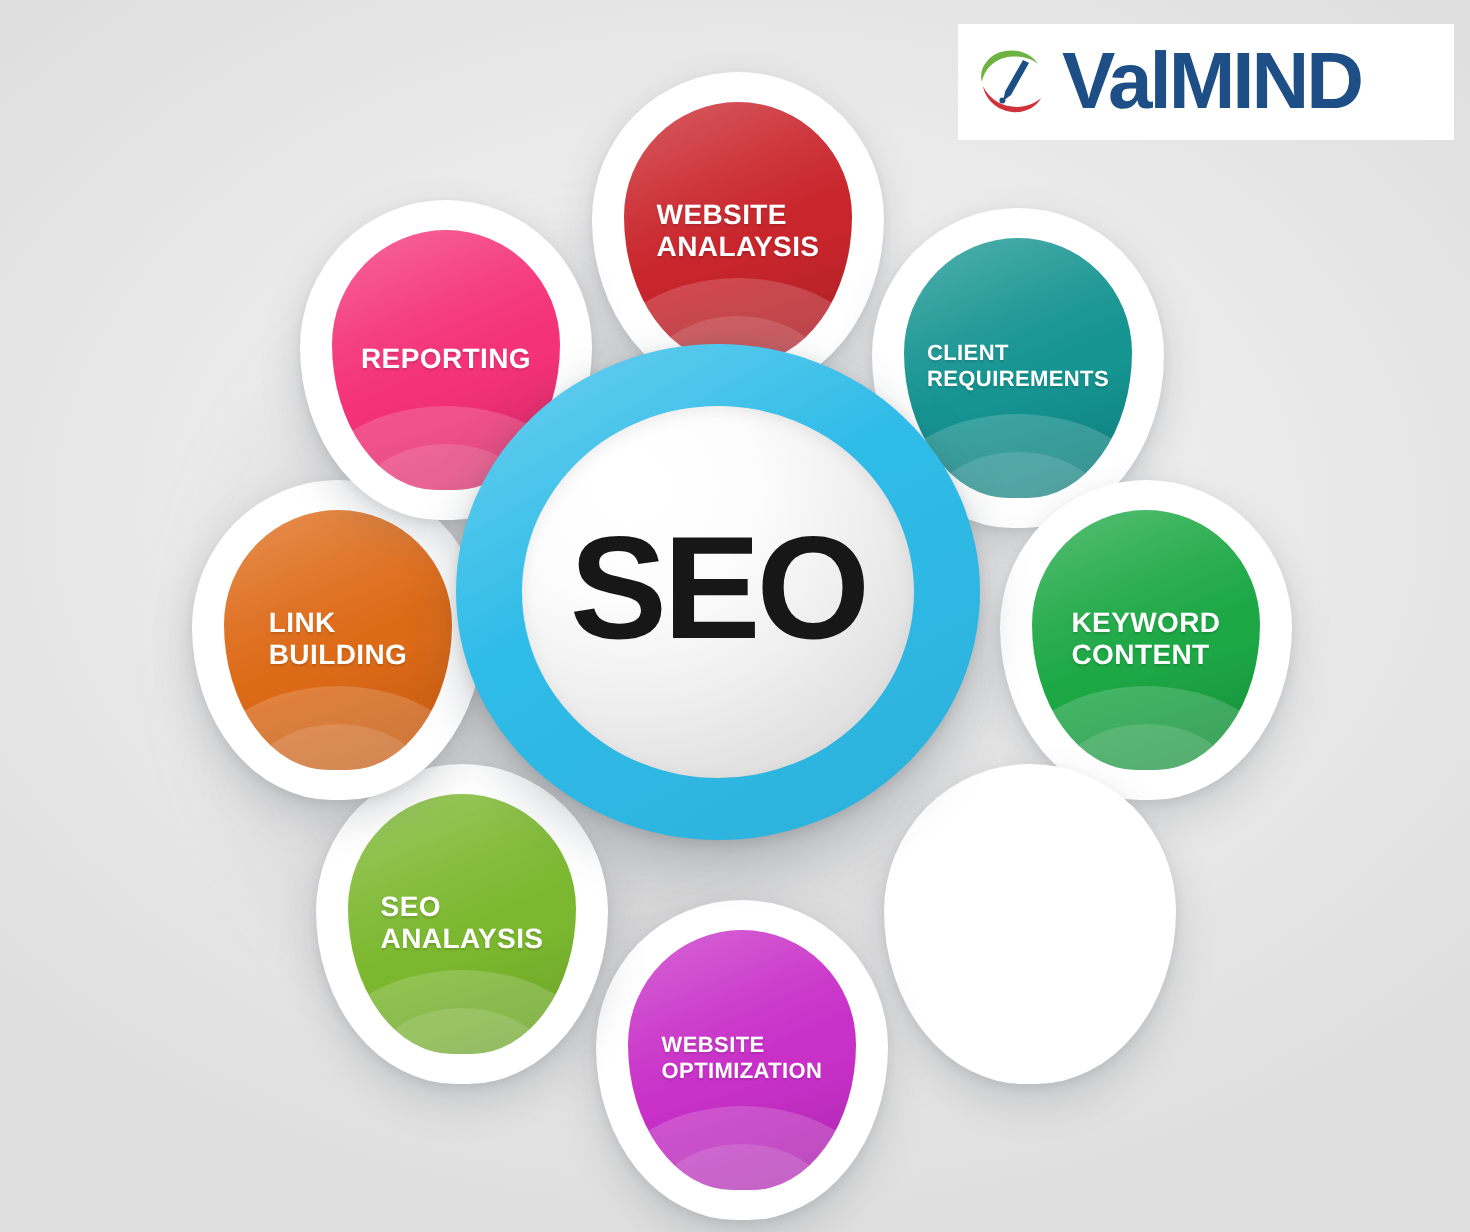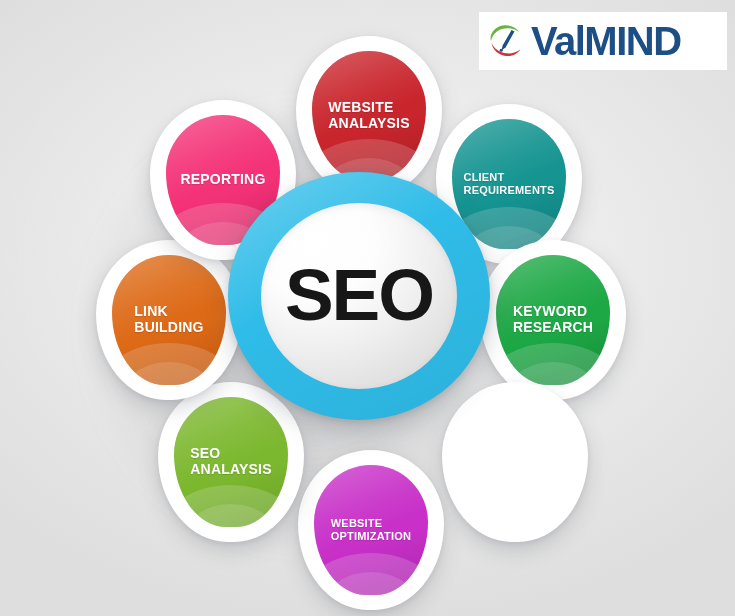--- a/index.html
+++ b/index.html
@@ -191,21 +191,21 @@
     line-height: 1.14;
     letter-spacing: 0.2px;
     padding: 0 6px;
     text-shadow: 0 1px 1px rgba(0,0,0,0.14);
   }
   .node-label .l2 { display: block; }
 
   
   .n-website-analysis   { left: 296px; top: 36px;  }
   .n-client-req         { left: 436px; top: 104px; }
-  .n-keyword-research   { left: 480px; top: 240px; }
+  .n-keyword-research   { left: 500px; top: 240px; }
   .n-content-writing    { left: 442px; top: 382px; }
   .n-website-opt        { left: 298px; top: 450px; }
   .n-seo-submission     { left: 158px; top: 382px; }
   .n-link-building      { left: 96px;  top: 240px; }
   .n-reporting          { left: 150px; top: 100px; }
 
   
   .n-client-req .node-label,
   .n-website-opt .node-label { font-size: 11px; }
 </style>
@@ -257,21 +257,21 @@
     </div>
   </div>
 
   <div class="node n-keyword-research">
     <div class="node-plate"></div>
     <div class="node-pin" style="background: linear-gradient(163deg, rgb(29, 168, 69) 0%, rgb(29, 168, 69) 58%, rgb(22, 138, 57) 100%);">
       <div class="node-facet"></div>
       <div class="node-facet2"></div>
       <div class="node-label">
         <span>KEYWORD</span>
-        <span class="l2">RESEARCH</span>
+        <span class="l2">CONTENT</span>
       </div>
     </div>
   </div>
 
   <div class="node n-content-writing">
     <div class="node-plate"></div>
   </div>
 
   <div class="node n-website-opt">
     <div class="node-plate"></div>

